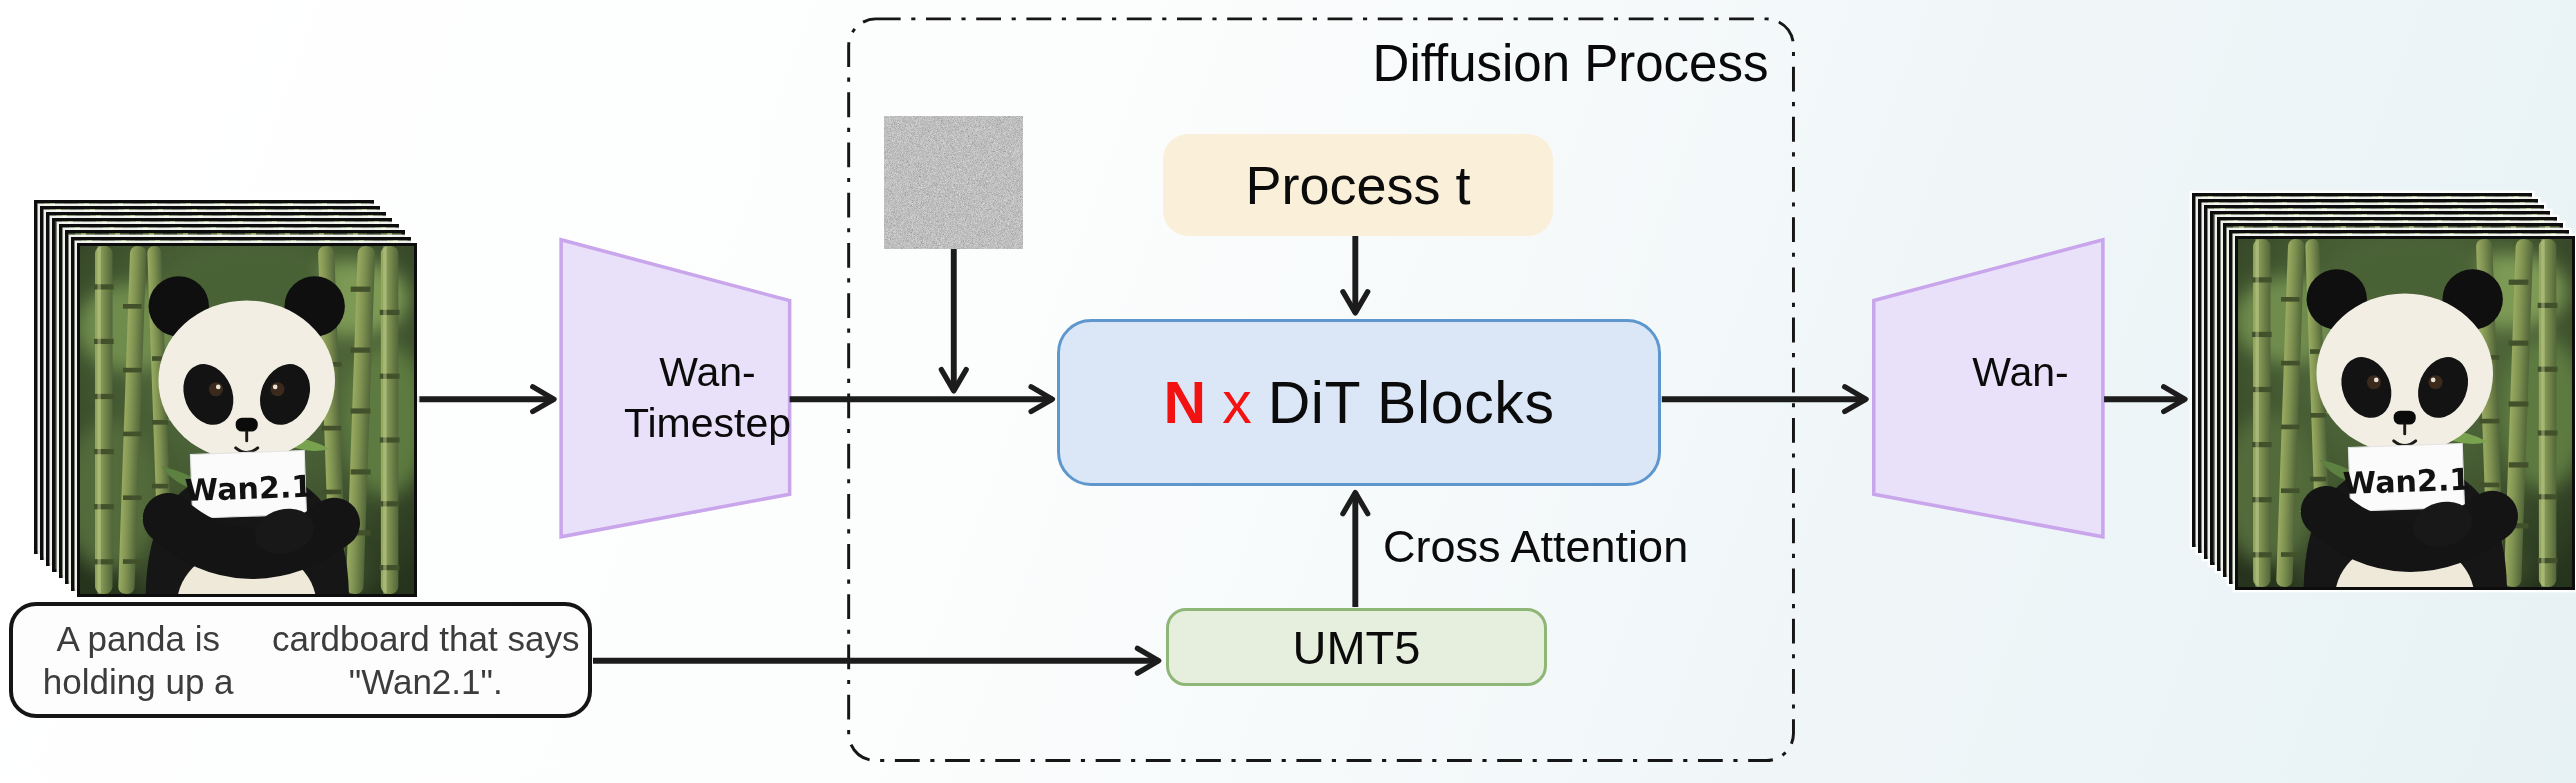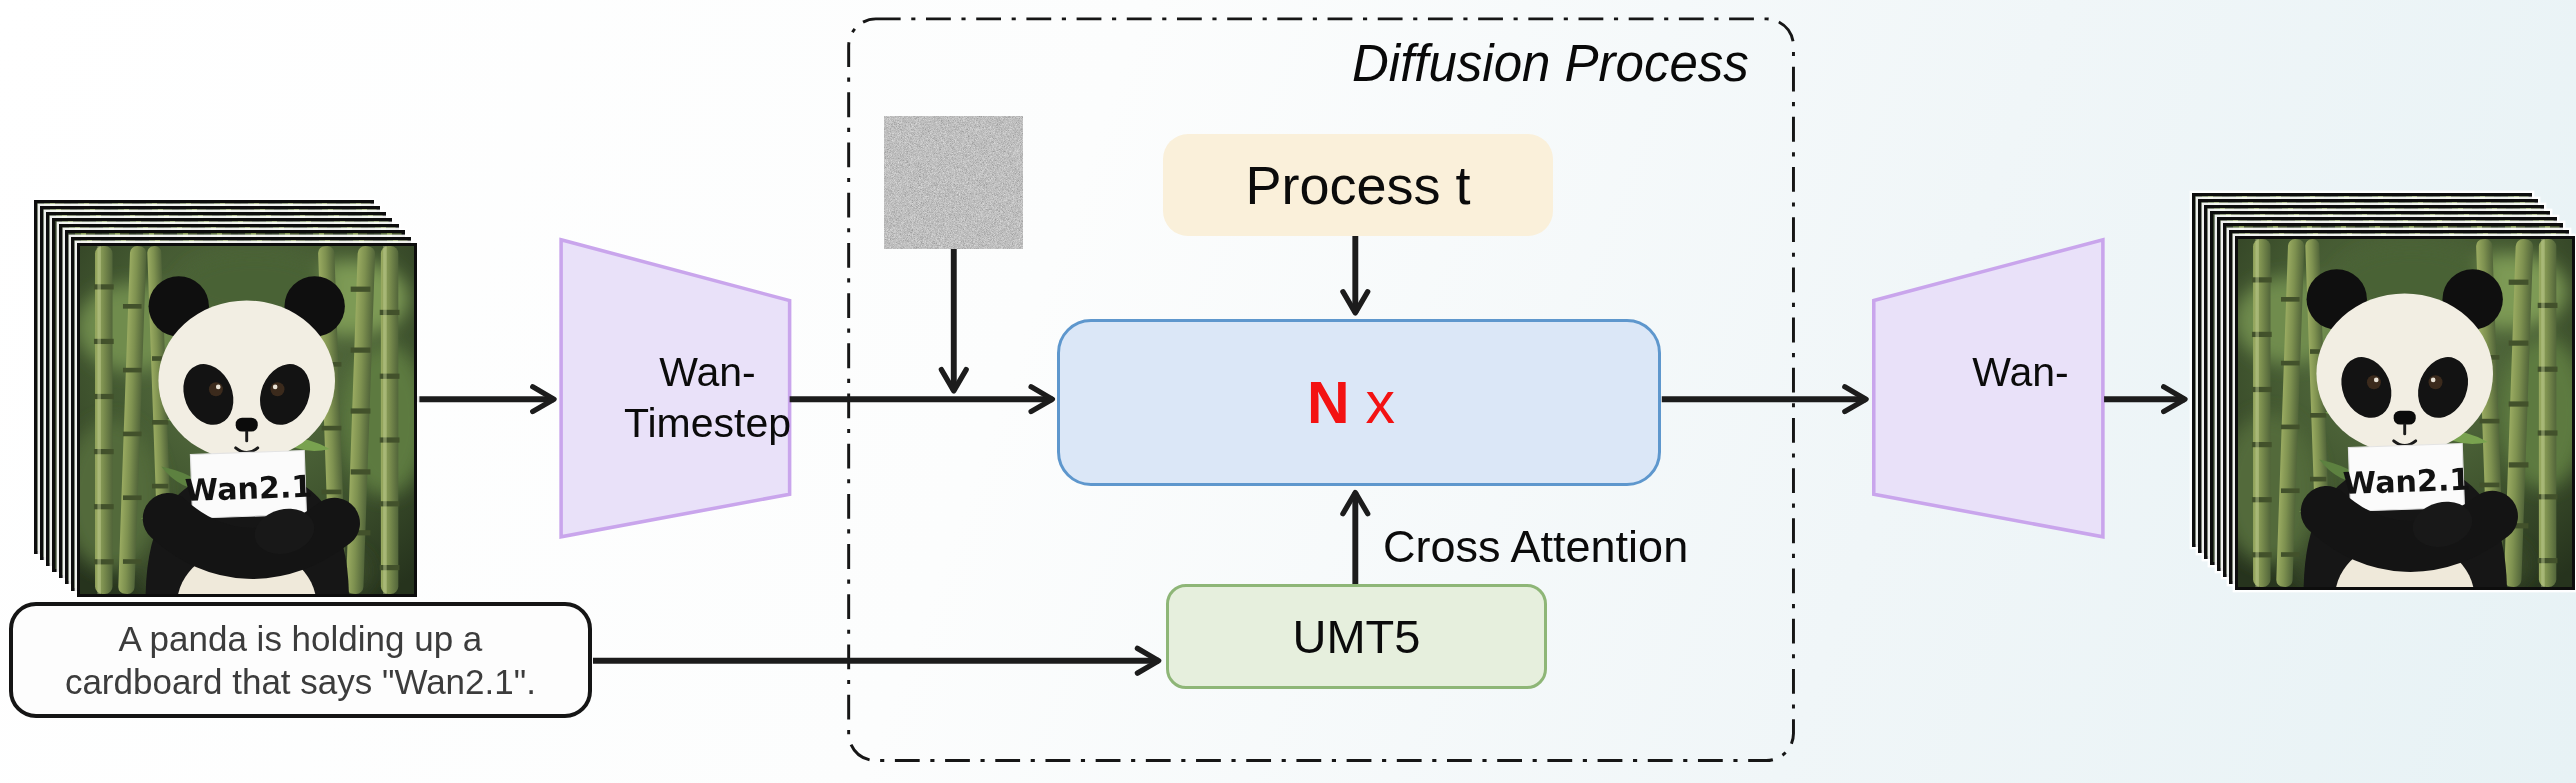--- a/index.html
+++ b/index.html
@@ -34,42 +34,42 @@
     background:#faf0da;border-radius:25px;font-size:54px;
   }
   .dit{
     left:1057px;top:319px;width:604px;height:167px;
     background:#dbe7f7;border:3px solid #5e97cd;border-radius:34px;
     font-size:59px;letter-spacing:0.6px;
   }
   .dit .n{color:#f31212;font-weight:bold;}
   .dit .times{color:#f31212;padding:0 15.4px;}
   .umt5{
-    left:1166px;top:584px;width:381px;height:105px;
+    left:1166px;top:608px;width:381px;height:78px;
     background:#e6efdd;border:3px solid #8eb677;border-radius:20px;
     font-size:47px;
   }
   .prompt{
     left:8.9px;top:602px;width:583px;height:116px;
     background:#fdfdfd;border:4.7px solid #151515;border-radius:27px;
     font-size:35px;line-height:43px;color:#3c3c3c;text-align:center;
-    flex-direction:column;
+    flex-direction:row;
   }
   .vae-label{
     position:absolute;width:229px;text-align:center;
     font-size:41px;line-height:51px;color:#0b0b0b;padding-left:32px;
   }
   .enc-label{left:561px;top:347px;}
   .dec-label{left:1874px;top:347px;}
   .cross-label{
     position:absolute;left:1383px;top:521px;font-size:45px;color:#0b0b0b;white-space:nowrap;
   }
   .diff-title{
-    position:absolute;left:1352px;top:34px;width:437px;text-align:left;
-    font-size:51px;font-style:italic;color:#090909;white-space:nowrap;
+    position:absolute;left:1352px;top:34px;width:437px;text-align:center;
+    font-size:51px;color:#090909;white-space:nowrap;
   }
   .noise{position:absolute;left:884px;top:116px;width:139px;height:133px;}
   .noise svg{display:block;width:139px;height:133px;}
 </style>
 </head>
 <body>
 
 <svg id="asset-defs" width="0" height="0" style="position:absolute" aria-hidden="true">
   <defs>
     <radialGradient id="pg-bg" cx="50%" cy="32%" r="80%">
@@ -259,20 +259,21 @@
       </svg>
   </div>
 
   <div class="node timestep">
     <span>Process t</span>
   </div>
 
   <div class="node dit">
     <span class="n">N</span>
     <span class="times">x</span>
+    <span>DiT Blocks</span>
   </div>
 
   <div class="cross-label">Cross Attention</div>
 
   <div class="node umt5">
     <span>UMT5</span>
   </div>
 
   <div class="node prompt">
     <div>A panda is holding up a</div>

